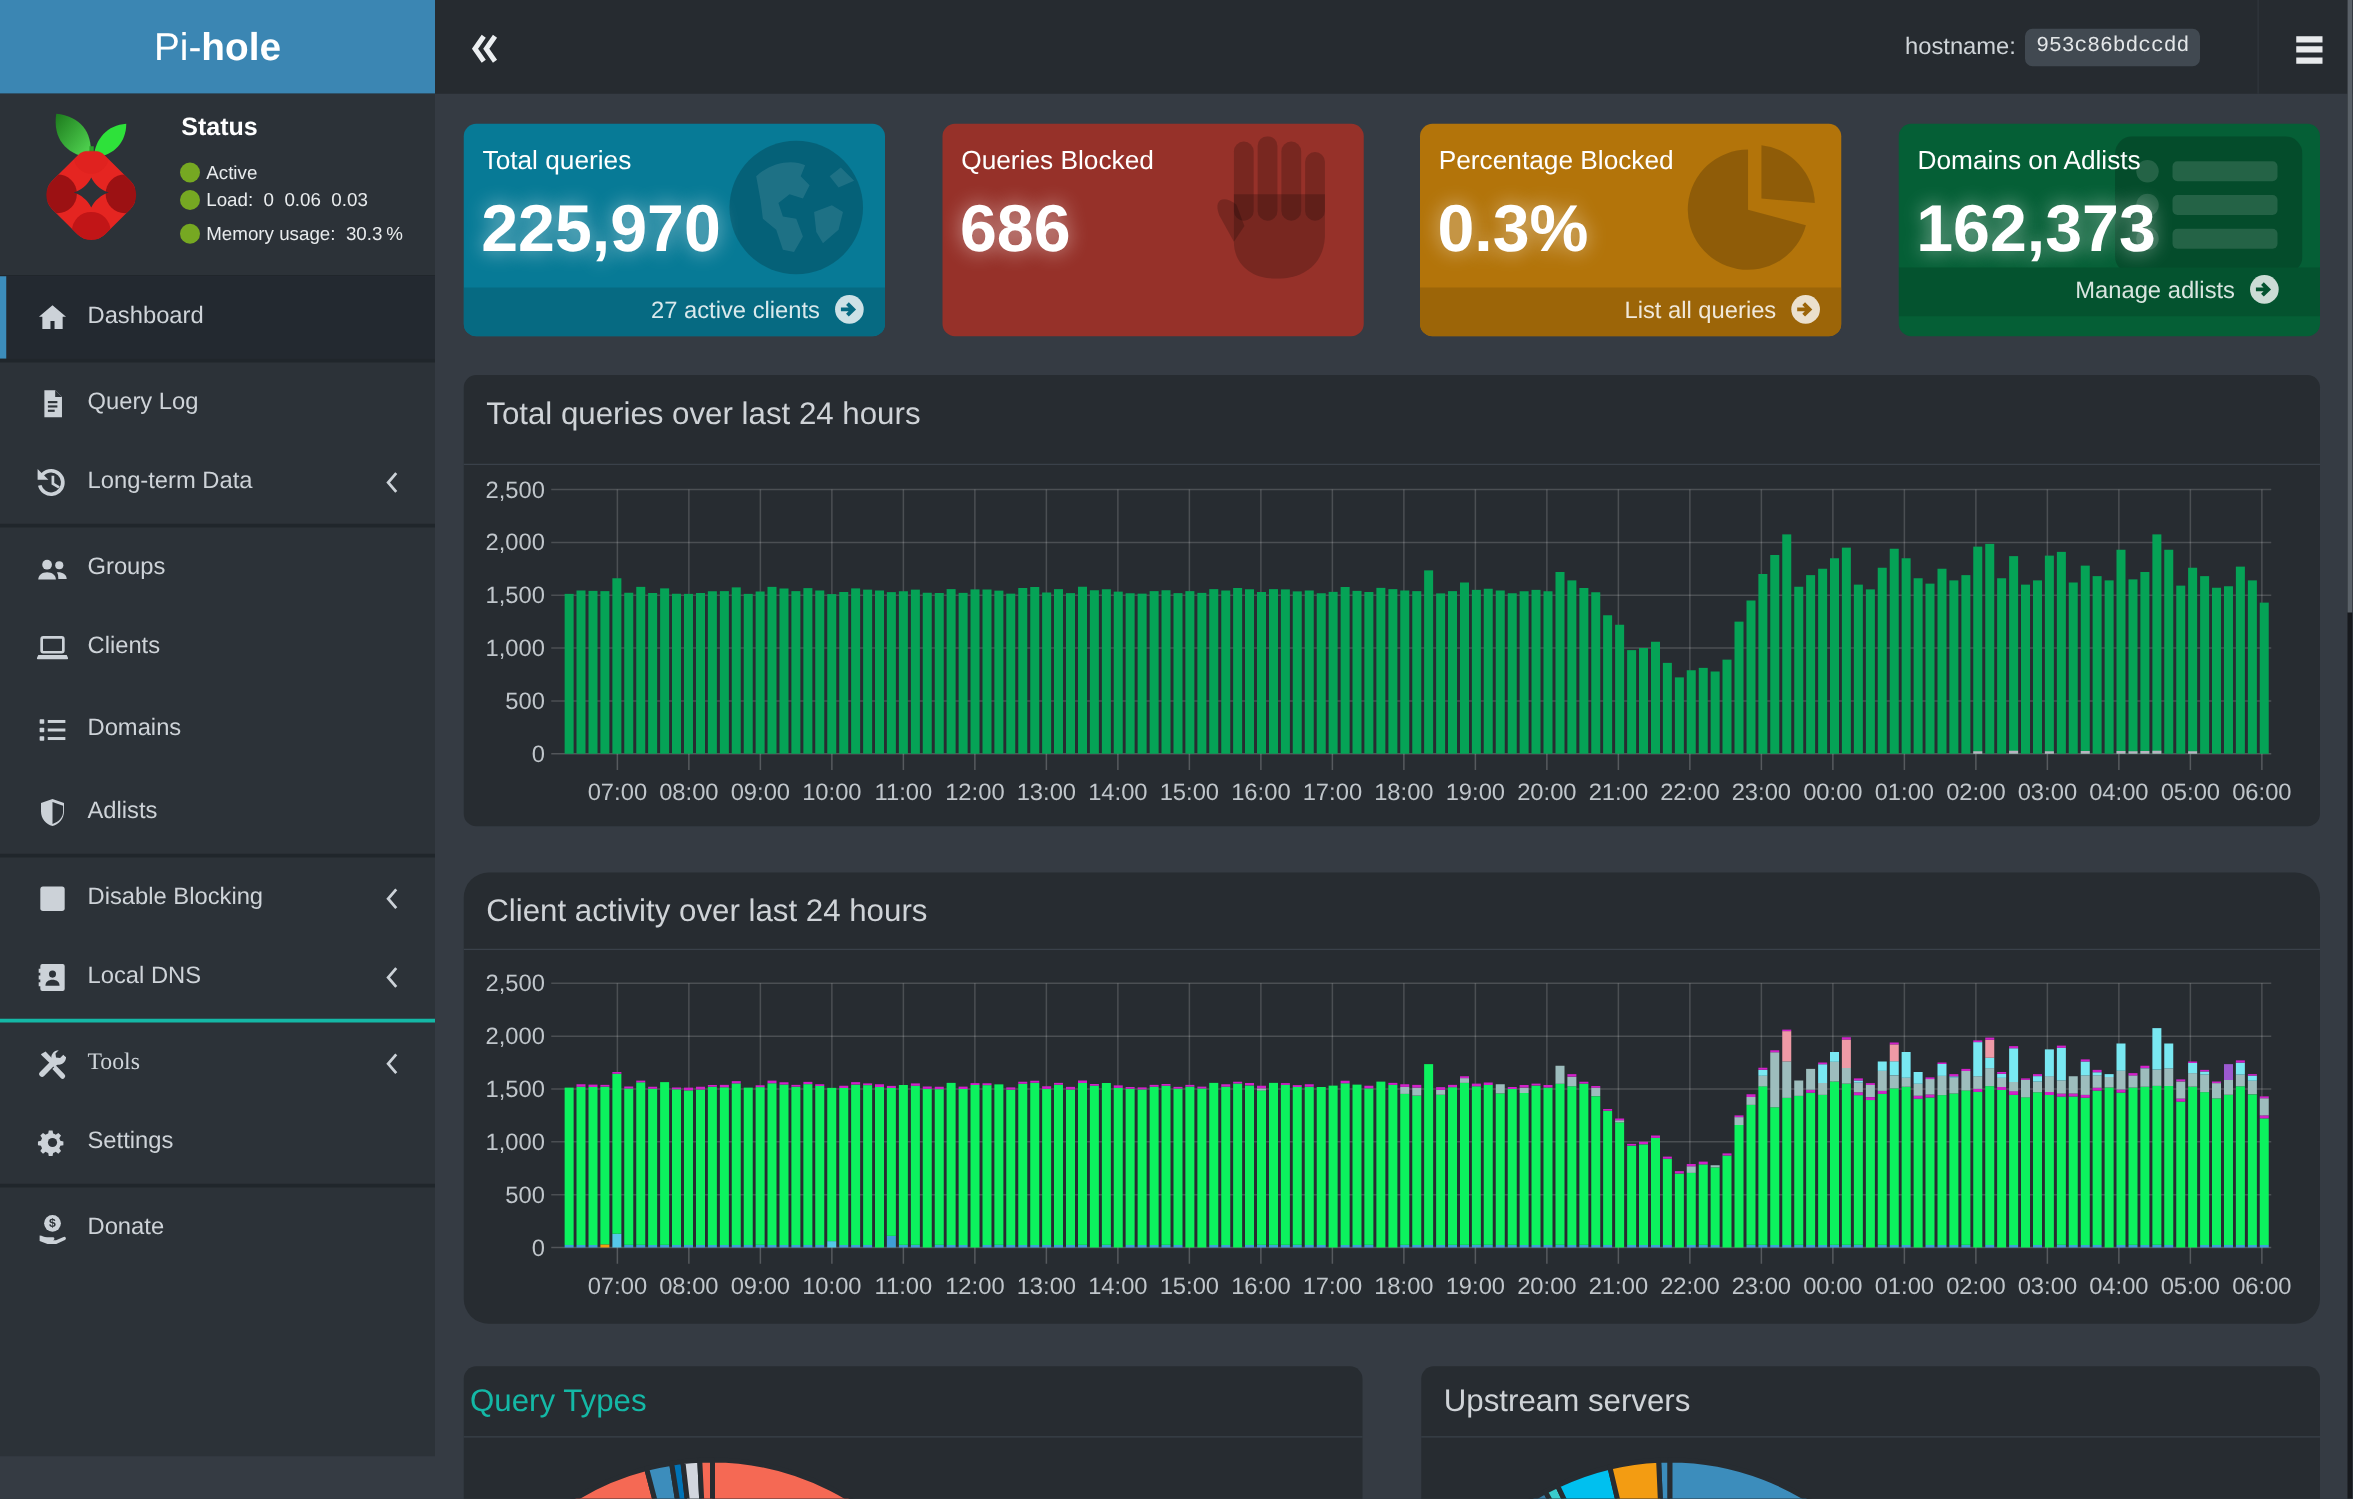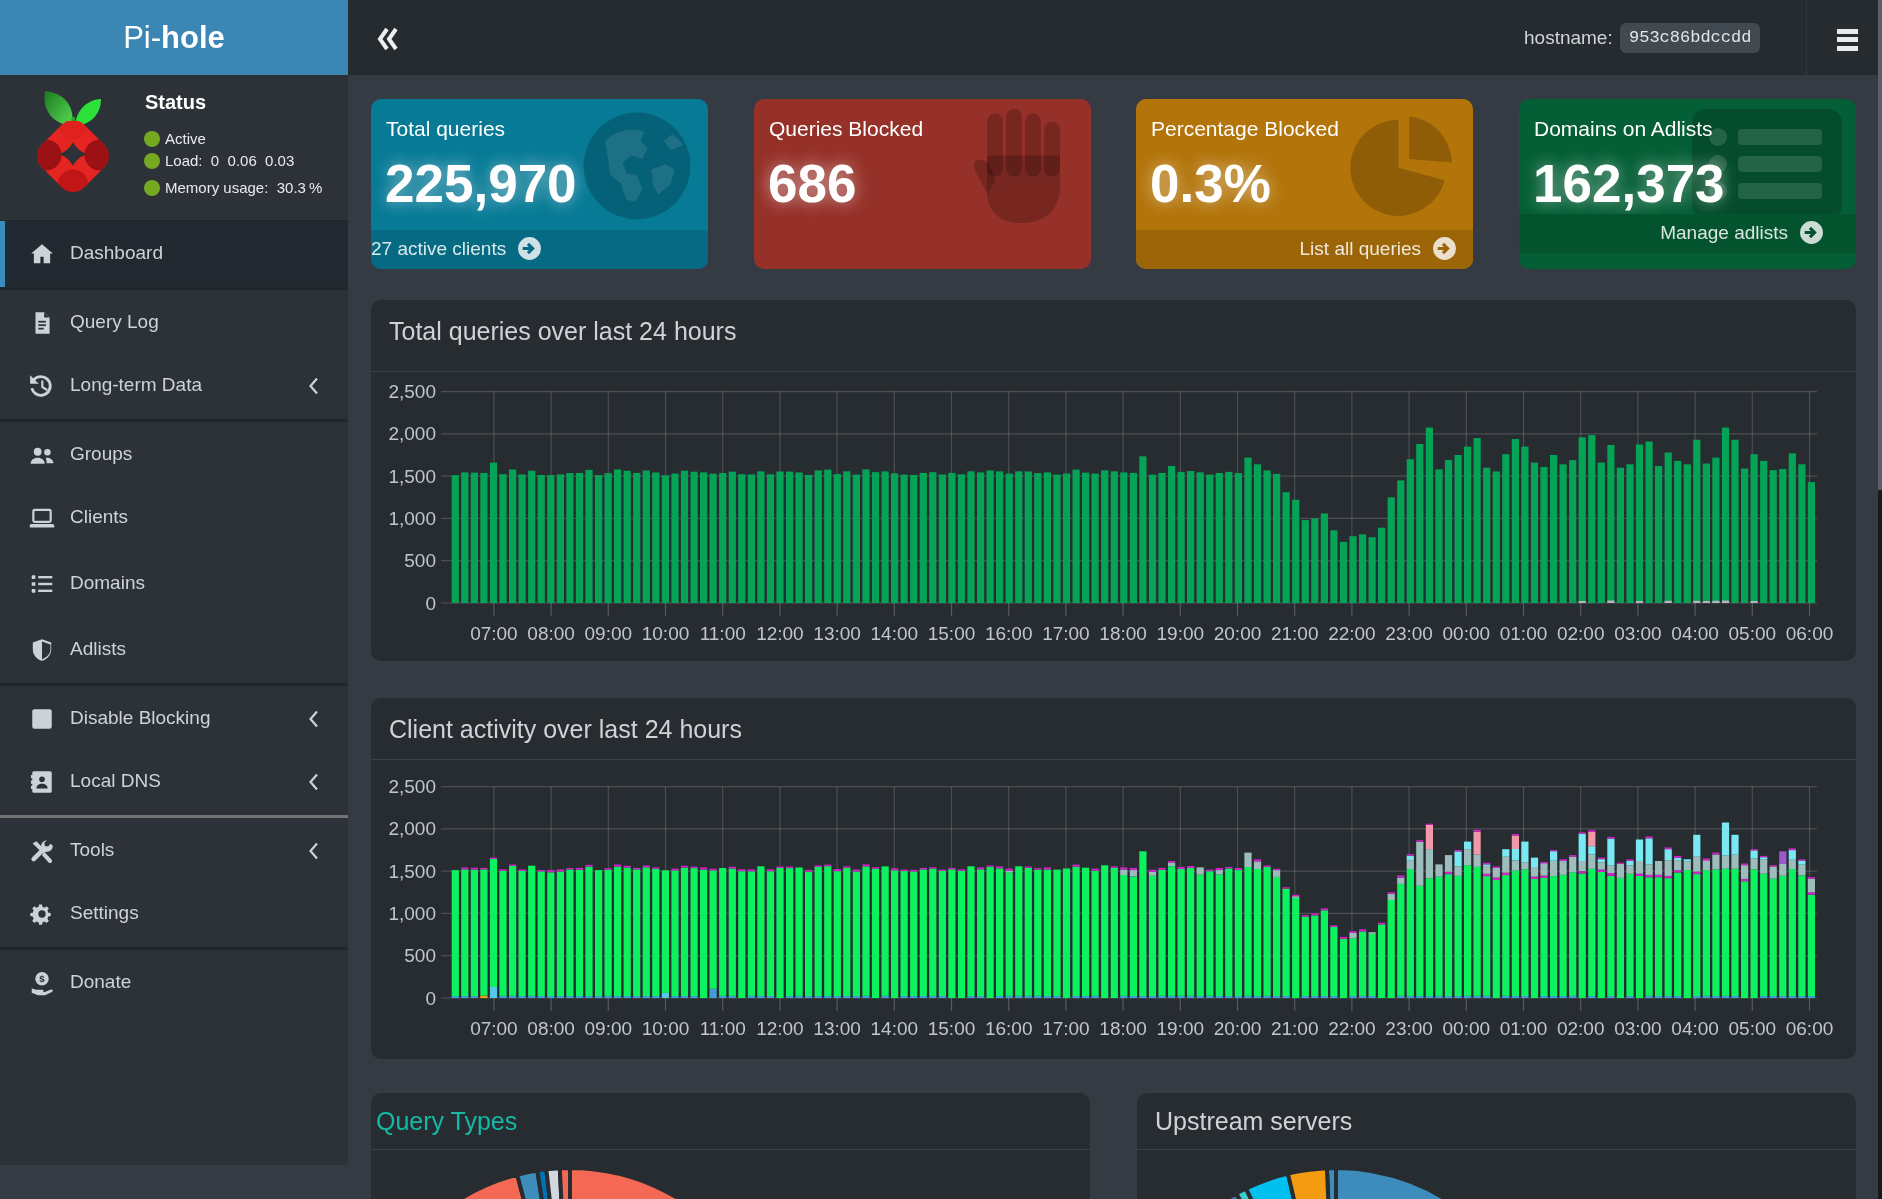--- a/index.html
+++ b/index.html
@@ -125,21 +125,21 @@
             <g fill="#2c3238">
               <circle cx="12" cy="9.5" r="2.6"></circle>
               <path d="M6.8 18c0-2.9 2.3-4.4 5.2-4.4s5.2 1.5 5.2 4.4z"></path>
             </g>
           </svg></div>
 <div style="position:absolute;left:70px;top:21px;font-size:19px;color:#ced3d8">Local DNS</div>
         <svg width="13" height="20" viewBox="0 0 13 20" style="position:absolute;right:28px;top:23px">
           <path d="M10 2.5 L3.5 10 L10 17.5" stroke="#ccd2d8" stroke-width="2.2" fill="none"></path>
         </svg>
       </div>
-      <div style="position:relative;height:66px;border-top:3px solid #737373;">
+      <div style="position:relative;height:66px;border-top:3px solid #14b8a6;font-family:Liberation Serif, serif;">
 <div style="position:absolute;left:29px;top:20px"><svg width="26" height="26" viewBox="0 0 24 24" fill="#ccd2d8">
             <path d="M22 7.2a5.6 5.6 0 0 1-7.7 5.2L5.8 21a2.1 2.1 0 0 1-3-3l8.6-8.5A5.6 5.6 0 0 1 16.6 2l-2.4 2.4 .4 3 3 .4L20 5.4c.9 1.1 2 1.8 2 1.8z"></path>
             <path d="M3.4 4.9 6.9 3l8.9 9.3-2.4 2.4L4.3 6z"></path>
             <path d="m14.5 13.2 6.3 6.6a1.9 1.9 0 0 1-2.7 2.7l-6.2-6.7z"></path>
           </svg></div>
 <div style="position:absolute;left:70px;top:21px;font-size:19px;color:#ced3d8">Tools</div>
         <svg width="13" height="20" viewBox="0 0 13 20" style="position:absolute;right:28px;top:23px">
           <path d="M10 2.5 L3.5 10 L10 17.5" stroke="#ccd2d8" stroke-width="2.2" fill="none"></path>
         </svg>
       </div>
@@ -162,21 +162,21 @@
 </div>
 <div style="position:absolute;left:371px;top:99px;width:337px;height:170px;border-radius:10px;background:#077a96;overflow:hidden">
 <div style="position:absolute;right:14px;top:10px"><svg width="114" height="114" viewBox="0 0 64 64">
         <circle cx="32" cy="32" r="30" fill="rgba(0,0,0,0.20)"></circle>
 <path d="M14 18 C20 12 30 10 36 13 l-2 5 4 4 -3 6 -6 -2 -5 4 2 6 6 1 3 8 -4 7 -5-1 -3 -9 -6 -5 -1 -8 z" fill="rgba(255,255,255,0.10)"></path>
 <path d="M40 34 l8-3 5 3 -2 8 -7 6 -3-5 z" fill="rgba(255,255,255,0.10)"></path>
 <path d="M52 14 l6 6 -7 3 -4-5 z" fill="rgba(255,255,255,0.10)"></path>
       </svg></div>
 <div style="position:absolute;left:15px;top:18px;font-size:21px;color:#fff">Total queries</div>
 <div style="position:absolute;left:14px;top:54px;font-size:53px;font-weight:bold;color:#fff;text-shadow:0 0 16px rgba(255,255,255,0.55)">225,970</div>
-<div style="position:absolute;left:0;bottom:0;width:100%;height:39px;background:#066a82;color:rgba(255,255,255,0.85);font-size:19px;line-height:37px;padding-right:16px;box-sizing:border-box">27 active clients<svg width="25" height="25" viewBox="0 0 24 24" style="vertical-align:-6px;margin-left:11px">
+<div style="position:absolute;left:0;bottom:0;width:100%;height:39px;background:#066a82;color:rgba(255,255,255,0.85);font-size:19px;text-align:right;line-height:37px;padding-right:16px;box-sizing:border-box">27 active clients<svg width="25" height="25" viewBox="0 0 24 24" style="vertical-align:-6px;margin-left:11px">
         <circle cx="12" cy="12" r="11" fill="rgba(255,255,255,0.8)"></circle>
         <path d="M5.5 12 h9 M10.5 7.5 L15 12 l-4.5 4.5" stroke="#066a82" stroke-width="3" fill="none"></path>
       </svg></div>
 </div>
 <div style="position:absolute;left:754px;top:99px;width:337px;height:170px;border-radius:10px;background:#963129;overflow:hidden">
 <div style="position:absolute;right:14px;top:10px"><svg width="108" height="114" viewBox="0 0 50 54">
         <g fill="rgba(0,0,0,0.20)">
 <rect x="8" y="2" width="7.5" height="30" rx="3.7"></rect>
 <rect x="17" y="0" width="7.5" height="32" rx="3.7"></rect>
 <rect x="26" y="2" width="7.5" height="30" rx="3.7"></rect>
@@ -217,21 +217,21 @@
 <div style="position:absolute;left:15px;top:18px;font-size:21px;color:#fff">Domains on Adlists</div>
 <div style="position:absolute;left:14px;top:54px;font-size:53px;font-weight:bold;color:#fff;text-shadow:0 0 16px rgba(255,255,255,0.55)">162,373</div>
 <div style="position:absolute;left:0;bottom:16px;width:100%;height:39px;background:#04532f;color:rgba(255,255,255,0.85);font-size:19px;text-align:right;line-height:37px;padding-right:32px;box-sizing:border-box">Manage adlists<svg width="25" height="25" viewBox="0 0 24 24" style="vertical-align:-6px;margin-left:11px">
         <circle cx="12" cy="12" r="11" fill="rgba(255,255,255,0.8)"></circle>
         <path d="M5.5 12 h9 M10.5 7.5 L15 12 l-4.5 4.5" stroke="#04532f" stroke-width="3" fill="none"></path>
       </svg></div>
 </div>
 <div style="position:absolute;left:371px;top:300px;width:1485px;height:361px;background:#272c31;border-radius:10px">
 <div style="height:72px;border-bottom:1px solid #3a414a;color:#cfd3d7;font-size:25px;line-height:62px;padding-left:18px">Total queries over last 24 hours</div>
 </div>
-<div style="position:absolute;left:371px;top:698px;width:1485px;height:361px;background:#272c31;border-radius:10px">
+<div style="position:absolute;left:371px;top:698px;width:1485px;height:361px;background:#272c31;border-radius:20px">
 <div style="height:62px;border-bottom:1px solid #3a414a;color:#cfd3d7;font-size:25px;line-height:62px;padding-left:18px">Client activity over last 24 hours</div>
 </div>
 <div style="position:absolute;left:371px;top:1093px;width:719px;height:300px;background:#272c31;border-radius:10px">
 <div style="height:57px;border-bottom:1px solid #3a414a;color:#14b8a6;font-size:25px;line-height:57px;padding-left:5px">Query Types</div>
 </div>
 <div style="position:absolute;left:1137px;top:1093px;width:719px;height:300px;background:#272c31;border-radius:10px">
 <div style="height:57px;border-bottom:1px solid #3a414a;color:#cfd3d7;font-size:25px;line-height:57px;padding-left:18px">Upstream servers</div>
 </div>
 <svg style="position:absolute;left:371px;top:362px" width="1485" height="299" viewBox="371 362 1485 299">
 <line x1="441" y1="391.6" x2="1817" y2="391.6" stroke="rgba(255,255,255,0.17)" stroke-width="1.2"></line>

